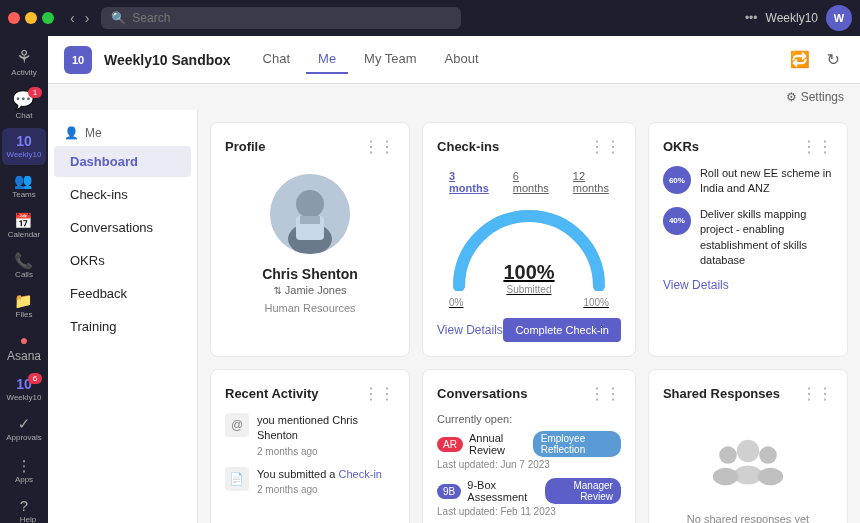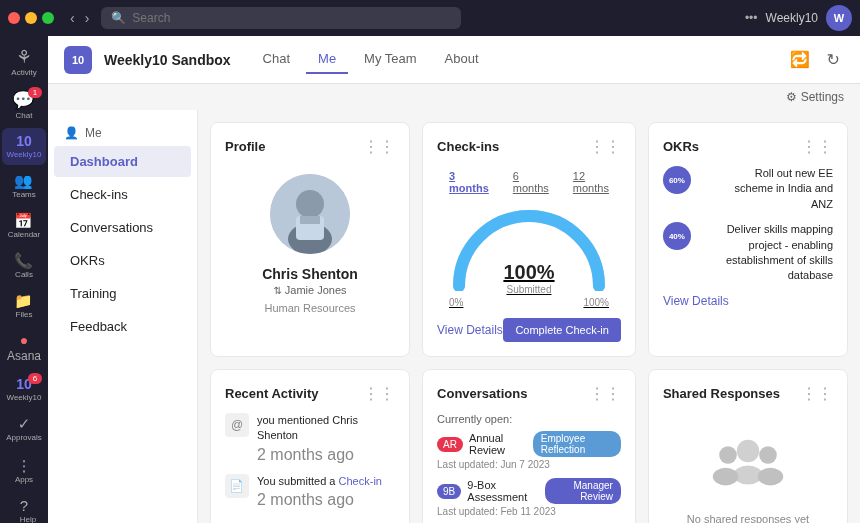--- a/index.html
+++ b/index.html
@@ -88,30 +88,30 @@
     .gauge-container { display: flex; flex-direction: column; align-items: center; margin: 8px 0; text-decoration: underline; }
     .gauge-svg { width: 160px; height: 85px; }
     .gauge-labels { display: flex; justify-content: space-between; width: 160px; font-size: 10px; color: #888; margin-top: 2px; }
     .gauge-percent { font-size: 20px; font-weight: 700; color: #242424; text-align: center; margin-top: -30px; }
     .gauge-submitted { font-size: 10px; color: #888; text-align: center; }
     .card-footer { display: flex; justify-content: space-between; align-items: center; margin-top: 10px; }
     .link-btn { color: #5b5fc7; font-size: 12px; cursor: pointer; background: none; border: none; }
     .complete-btn { background: #5b5fc7; color: white; border: none; border-radius: 4px; padding: 6px 12px; font-size: 11px; cursor: pointer; }
 
     
-    .okr-item { display: flex; gap: 26px; margin-bottom: 10px; align-items: flex-start; text-align: right; }
+    .okr-item { display: flex; gap: 9px; margin-bottom: 10px; align-items: flex-start; }
     .okr-icon { width: 28px; height: 28px; border-radius: 50%; background: #5b5fc7; display: flex; align-items: center; justify-content: center; color: white; font-size: 10px; font-weight: 700; flex-shrink: 0; }
     .okr-text { font-size: 11px; color: #242424; line-height: 1.4; }
 
     
     .activity-item { display: flex; gap: 8px; margin-bottom: 10px; }
     .activity-icon { width: 24px; height: 24px; background: #f0f0f0; border-radius: 4px; display: flex; align-items: center; justify-content: center; color: #888; font-size: 12px; flex-shrink: 0; }
     .activity-text { font-size: 11px; color: #242424; line-height: 1.4; }
     .activity-text .link { color: #5b5fc7; cursor: pointer; }
-    .activity-time { color: #888; font-size: 16px; margin-top: 2px; }
+    .activity-time { color: #888; font-size: 10px; margin-top: 2px; }
 
     
     .conv-section-title { font-size: 11px; color: #616161; margin-bottom: 6px; font-weight: 500; }
     .conv-item { margin-bottom: 8px; }
     .conv-row { display: flex; align-items: center; gap: 6px; }
     .conv-badge { padding: 2px 6px; border-radius: 10px; font-size: 10px; color: white; font-weight: 500; }
     .conv-badge.ar { background: #e8344c; }
     .conv-badge.ba { background: #5b5fc7; }
     .conv-label-badge { padding: 2px 8px; border-radius: 10px; font-size: 10px; color: white; }
     .conv-label-emp { background: #5b9bd5; }
@@ -234,22 +234,22 @@
 
       <div class="left-nav">
         <div class="left-nav-section">
           <span>👤</span>
           <span>Me</span>
         </div>
         <div class="left-nav-item active">Dashboard</div>
         <div class="left-nav-item">Check-ins</div>
         <div class="left-nav-item">Conversations</div>
         <div class="left-nav-item">OKRs</div>
+        <div class="left-nav-item">Feedback</div>
         <div class="left-nav-item">Training</div>
-        <div class="left-nav-item">Feedback</div>
       </div>
 
       <div class="dashboard">
 
         <div class="card">
           <div class="card-header">
             <span class="card-title">Profile</span>
             <span class="card-menu">⋮⋮</span>
           </div>
           <div class="profile-card">

